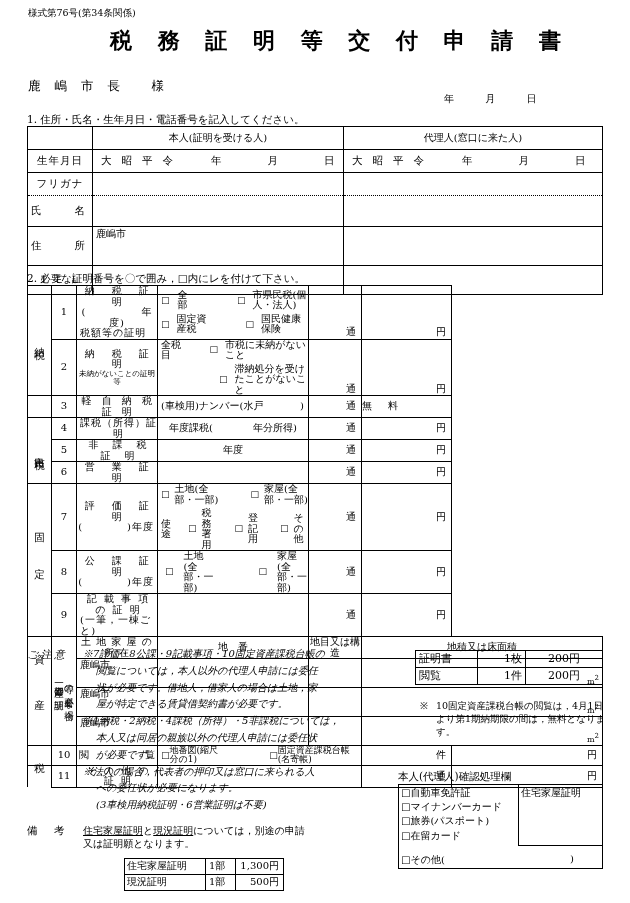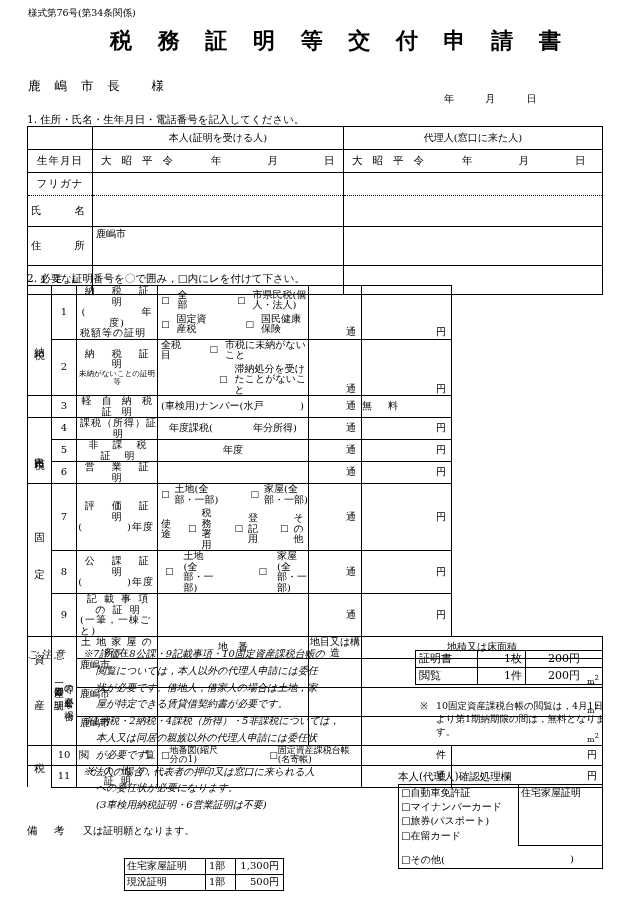--- a/index.html
+++ b/index.html
@@ -474,20 +474,23 @@
   <div>□旅券(パスポート)</div>
   <div>□在留カード</div>
 </div>
 <div id="other-line">□その他(</div>
 <div id="other-paren">)</div>
 
 <div id="remarks">
   <div class="rt">
     <div class="rtag">備　考</div>
     <div>
+      <div>
+        <span class="u-line">住宅家屋証明</span><span>と</span><span class="u-line">現況証明</span><span>については，別途の申請</span>
+      </div>
       <div>又は証明願となります。</div>
     </div>
   </div>
 </div>
 
 <table id="tbl-remark-fee">
   <tbody>
       <tr>
     <td class="q1">住宅家屋証明</td>
     <td class="q2">1部</td>

